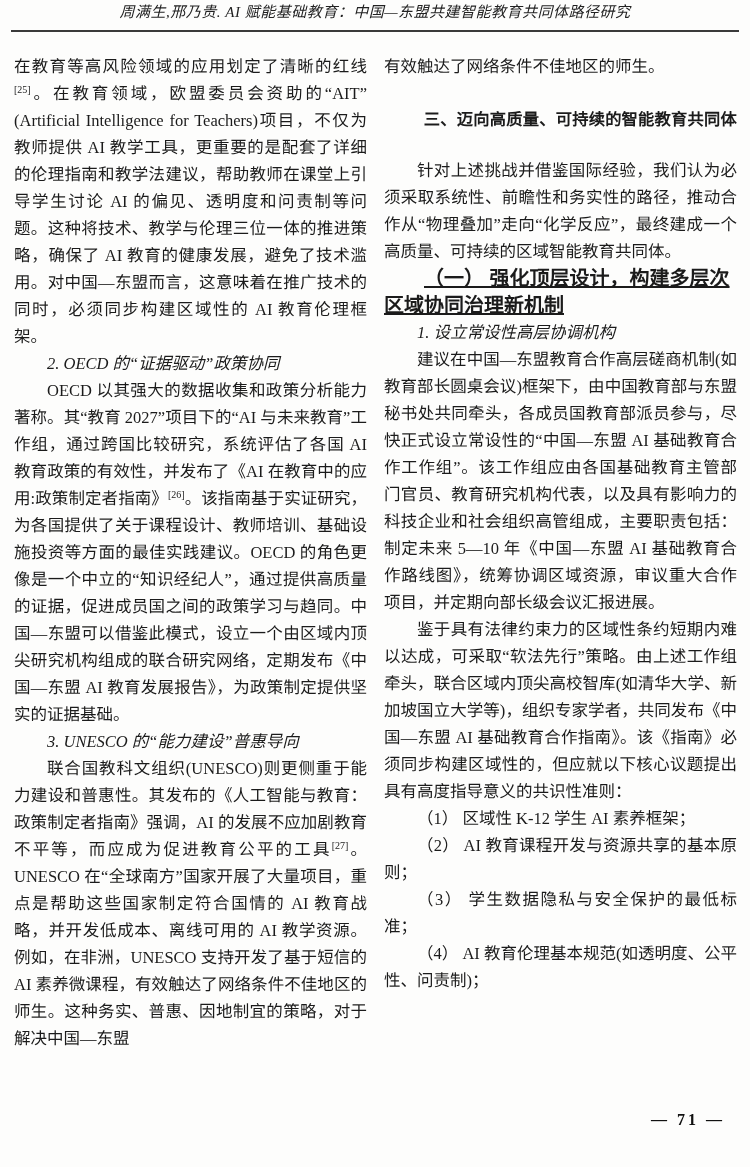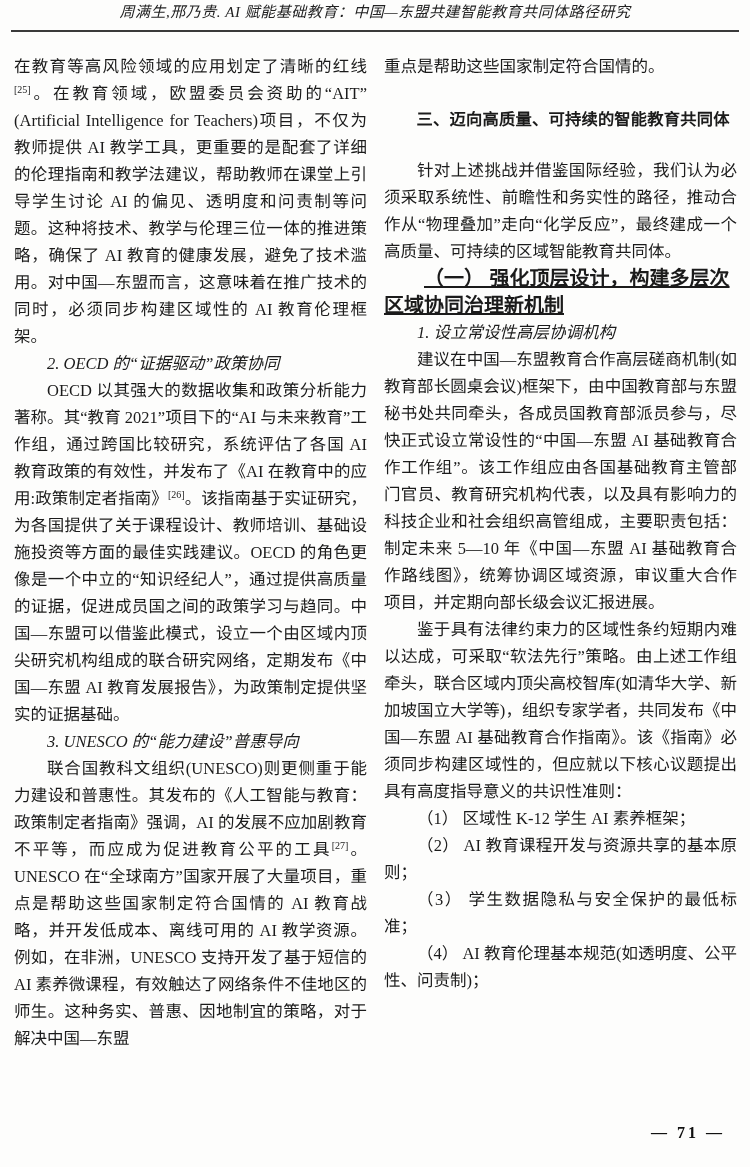--- a/index.html
+++ b/index.html
@@ -41,40 +41,40 @@
   }
   .col p { margin: 0; text-indent: 2em; }
   .col p.cont { text-indent: 0; }
   .kaiti { font-style: italic; }
   .section-heading {
     font-family: "Liberation Sans", sans-serif;
     font-weight: bold;
     font-size: 16.3px;
     letter-spacing: 0.2px;
     text-indent: 0.4em;
-    text-align: left;
+    text-align: right;
     margin: 26px 0 24px 0 !important;
   }
   .sub-heading {
     font-family: "Liberation Sans", sans-serif;
     font-weight: bold;
     font-size: 20px;
     text-align: left;
     text-decoration: underline;
   }
   sup.ref {
     font-size: 10px;
     line-height: 0;
     vertical-align: super;
     letter-spacing: 0;
   }
   .page-footer {
     position: absolute;
     right: 25px;
-    bottom: 25px;
+    bottom: 38px;
     font-size: 16px;
     font-weight: bold;
     letter-spacing: 3px;
     color: #111;
   }
 </style>
 </head>
 <body>
 
 <div class="page">
@@ -83,30 +83,30 @@
   <hr class="header-rule">
 
   <div class="columns">
 
     <div class="col">
       <p class="cont">
         <span>在教育等高风险领域的应用划定了清晰的红线</span><sup class="ref">[25]</sup><span>。在教育领域，欧盟委员会资助的“AIT”(Artificial Intelligence for Teachers)项目，不仅为教师提供 AI 教学工具，更重要的是配套了详细的伦理指南和教学法建议，帮助教师在课堂上引导学生讨论 AI 的偏见、透明度和问责制等问题。这种将技术、教学与伦理三位一体的推进策略，确保了 AI 教育的健康发展，避免了技术滥用。对中国—东盟而言，这意味着在推广技术的同时，必须同步构建区域性的 AI 教育伦理框架。</span>
       </p>
       <p class="kaiti">2. OECD 的“证据驱动”政策协同</p>
       <p>
-        <span>OECD 以其强大的数据收集和政策分析能力著称。其“教育 2021”项目下的“AI 与未来教育”工作组，通过跨国比较研究，系统评估了各国 AI 教育政策的有效性，并发布了《AI 在教育中的应用:政策制定者指南》</span><sup class="ref">[26]</sup><span>。该指南基于实证研究，为各国提供了关于课程设计、教师培训、基础设施投资等方面的最佳实践建议。OECD 的角色更像是一个中立的“知识经纪人”，通过提供高质量的证据，促进成员国之间的政策学习与趋同。中国—东盟可以借鉴此模式，设立一个由区域内顶尖研究机构组成的联合研究网络，定期发布《中国—东盟 AI 教育发展报告》，为政策制定提供坚实的证据基础。</span>
+        <span>OECD 以其强大的数据收集和政策分析能力著称。其“教育 2027”项目下的“AI 与未来教育”工作组，通过跨国比较研究，系统评估了各国 AI 教育政策的有效性，并发布了《AI 在教育中的应用:政策制定者指南》</span><sup class="ref">[26]</sup><span>。该指南基于实证研究，为各国提供了关于课程设计、教师培训、基础设施投资等方面的最佳实践建议。OECD 的角色更像是一个中立的“知识经纪人”，通过提供高质量的证据，促进成员国之间的政策学习与趋同。中国—东盟可以借鉴此模式，设立一个由区域内顶尖研究机构组成的联合研究网络，定期发布《中国—东盟 AI 教育发展报告》，为政策制定提供坚实的证据基础。</span>
       </p>
       <p class="kaiti">3. UNESCO 的“能力建设”普惠导向</p>
       <p>
         <span>联合国教科文组织(UNESCO)则更侧重于能力建设和普惠性。其发布的《人工智能与教育：政策制定者指南》强调，AI 的发展不应加剧教育不平等，而应成为促进教育公平的工具</span><sup class="ref">[27]</sup><span>。UNESCO 在“全球南方”国家开展了大量项目，重点是帮助这些国家制定符合国情的 AI 教育战略，并开发低成本、离线可用的 AI 教学资源。例如，在非洲，UNESCO 支持开发了基于短信的 AI 素养微课程，有效触达了网络条件不佳地区的师生。这种务实、普惠、因地制宜的策略，对于解决中国—东盟</span>
       </p>
     </div>
 
     <div class="col">
-      <p class="cont">重点是帮助这些国家制定符合国情的。</p>
+      <p class="cont">有效触达了网络条件不佳地区的师生。</p>
       <p class="section-heading">三、迈向高质量、可持续的智能教育共同体</p>
       <p>针对上述挑战并借鉴国际经验，我们认为必须采取系统性、前瞻性和务实性的路径，推动合作从“物理叠加”走向“化学反应”，最终建成一个高质量、可持续的区域智能教育共同体。</p>
       <p class="sub-heading">（一） 强化顶层设计，构建多层次区域协同治理新机制</p>
       <p class="kaiti">1. 设立常设性高层协调机构</p>
       <p>建议在中国—东盟教育合作高层磋商机制(如教育部长圆桌会议)框架下，由中国教育部与东盟秘书处共同牵头，各成员国教育部派员参与，尽快正式设立常设性的“中国—东盟 AI 基础教育合作工作组”。该工作组应由各国基础教育主管部门官员、教育研究机构代表，以及具有影响力的科技企业和社会组织高管组成，主要职责包括：制定未来 5—10 年《中国—东盟 AI 基础教育合作路线图》，统筹协调区域资源，审议重大合作项目，并定期向部长级会议汇报进展。</p>
       <p>鉴于具有法律约束力的区域性条约短期内难以达成，可采取“软法先行”策略。由上述工作组牵头，联合区域内顶尖高校智库(如清华大学、新加坡国立大学等)，组织专家学者，共同发布《中国—东盟 AI 基础教育合作指南》。该《指南》必须同步构建区域性的，但应就以下核心议题提出具有高度指导意义的共识性准则：</p>
       <p>（1） 区域性 K-12 学生 AI 素养框架；</p>
       <p>（2） AI 教育课程开发与资源共享的基本原则；</p>
       <p>（3） 学生数据隐私与安全保护的最低标准；</p>
       <p>（4） AI 教育伦理基本规范(如透明度、公平性、问责制)；</p>

